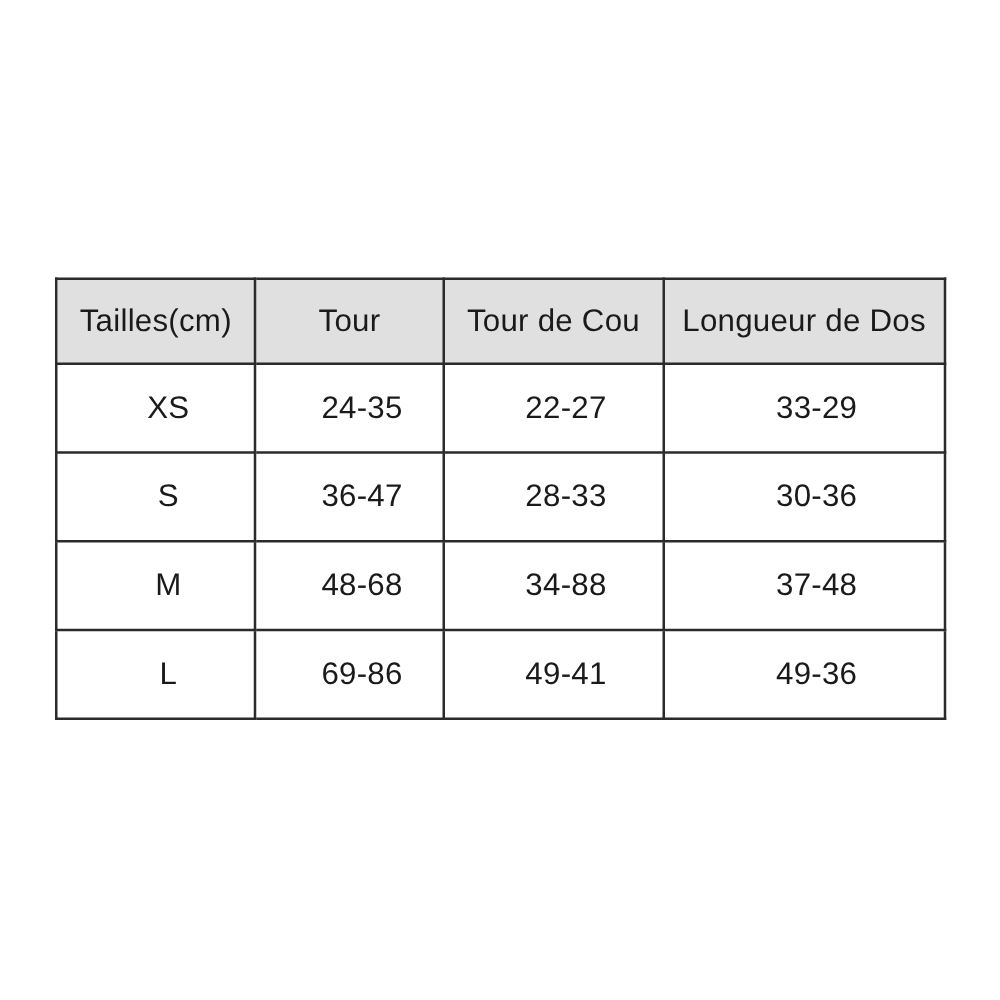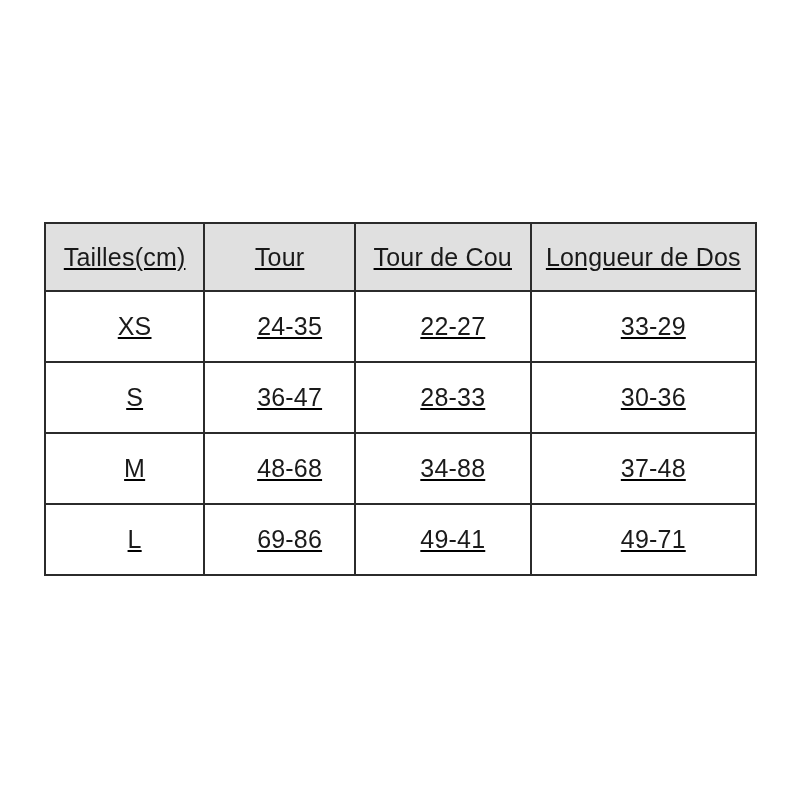--- a/index.html
+++ b/index.html
@@ -12,21 +12,20 @@
     background: var(--page-bg, #ffffff);
     font-family: "Liberation Sans", sans-serif;
     position: relative;
     overflow: hidden;
   }
   .chart-wrap {
     position: absolute;
     left: 44px;
     top: 222px;
     width: 713px;
-    text-decoration: underline;
   }
   table.size-chart {
     border-collapse: collapse;
     table-layout: fixed;
     width: 100%;
     color: var(--text-color, #1a1a1a);
   }
   table.size-chart th,
   table.size-chart td {
     border: 2px solid var(--border-color, #2b2b2b);
@@ -88,17 +87,17 @@
       <tr>
         <td>M</td>
         <td>48-68</td>
         <td>34-88</td>
         <td>37-48</td>
       </tr>
       <tr>
         <td>L</td>
         <td>69-86</td>
         <td>49-41</td>
-        <td>49-71</td>
+        <td>49-36</td>
       </tr>
     </tbody>
   </table>
 </div>
 
 </body></html>

